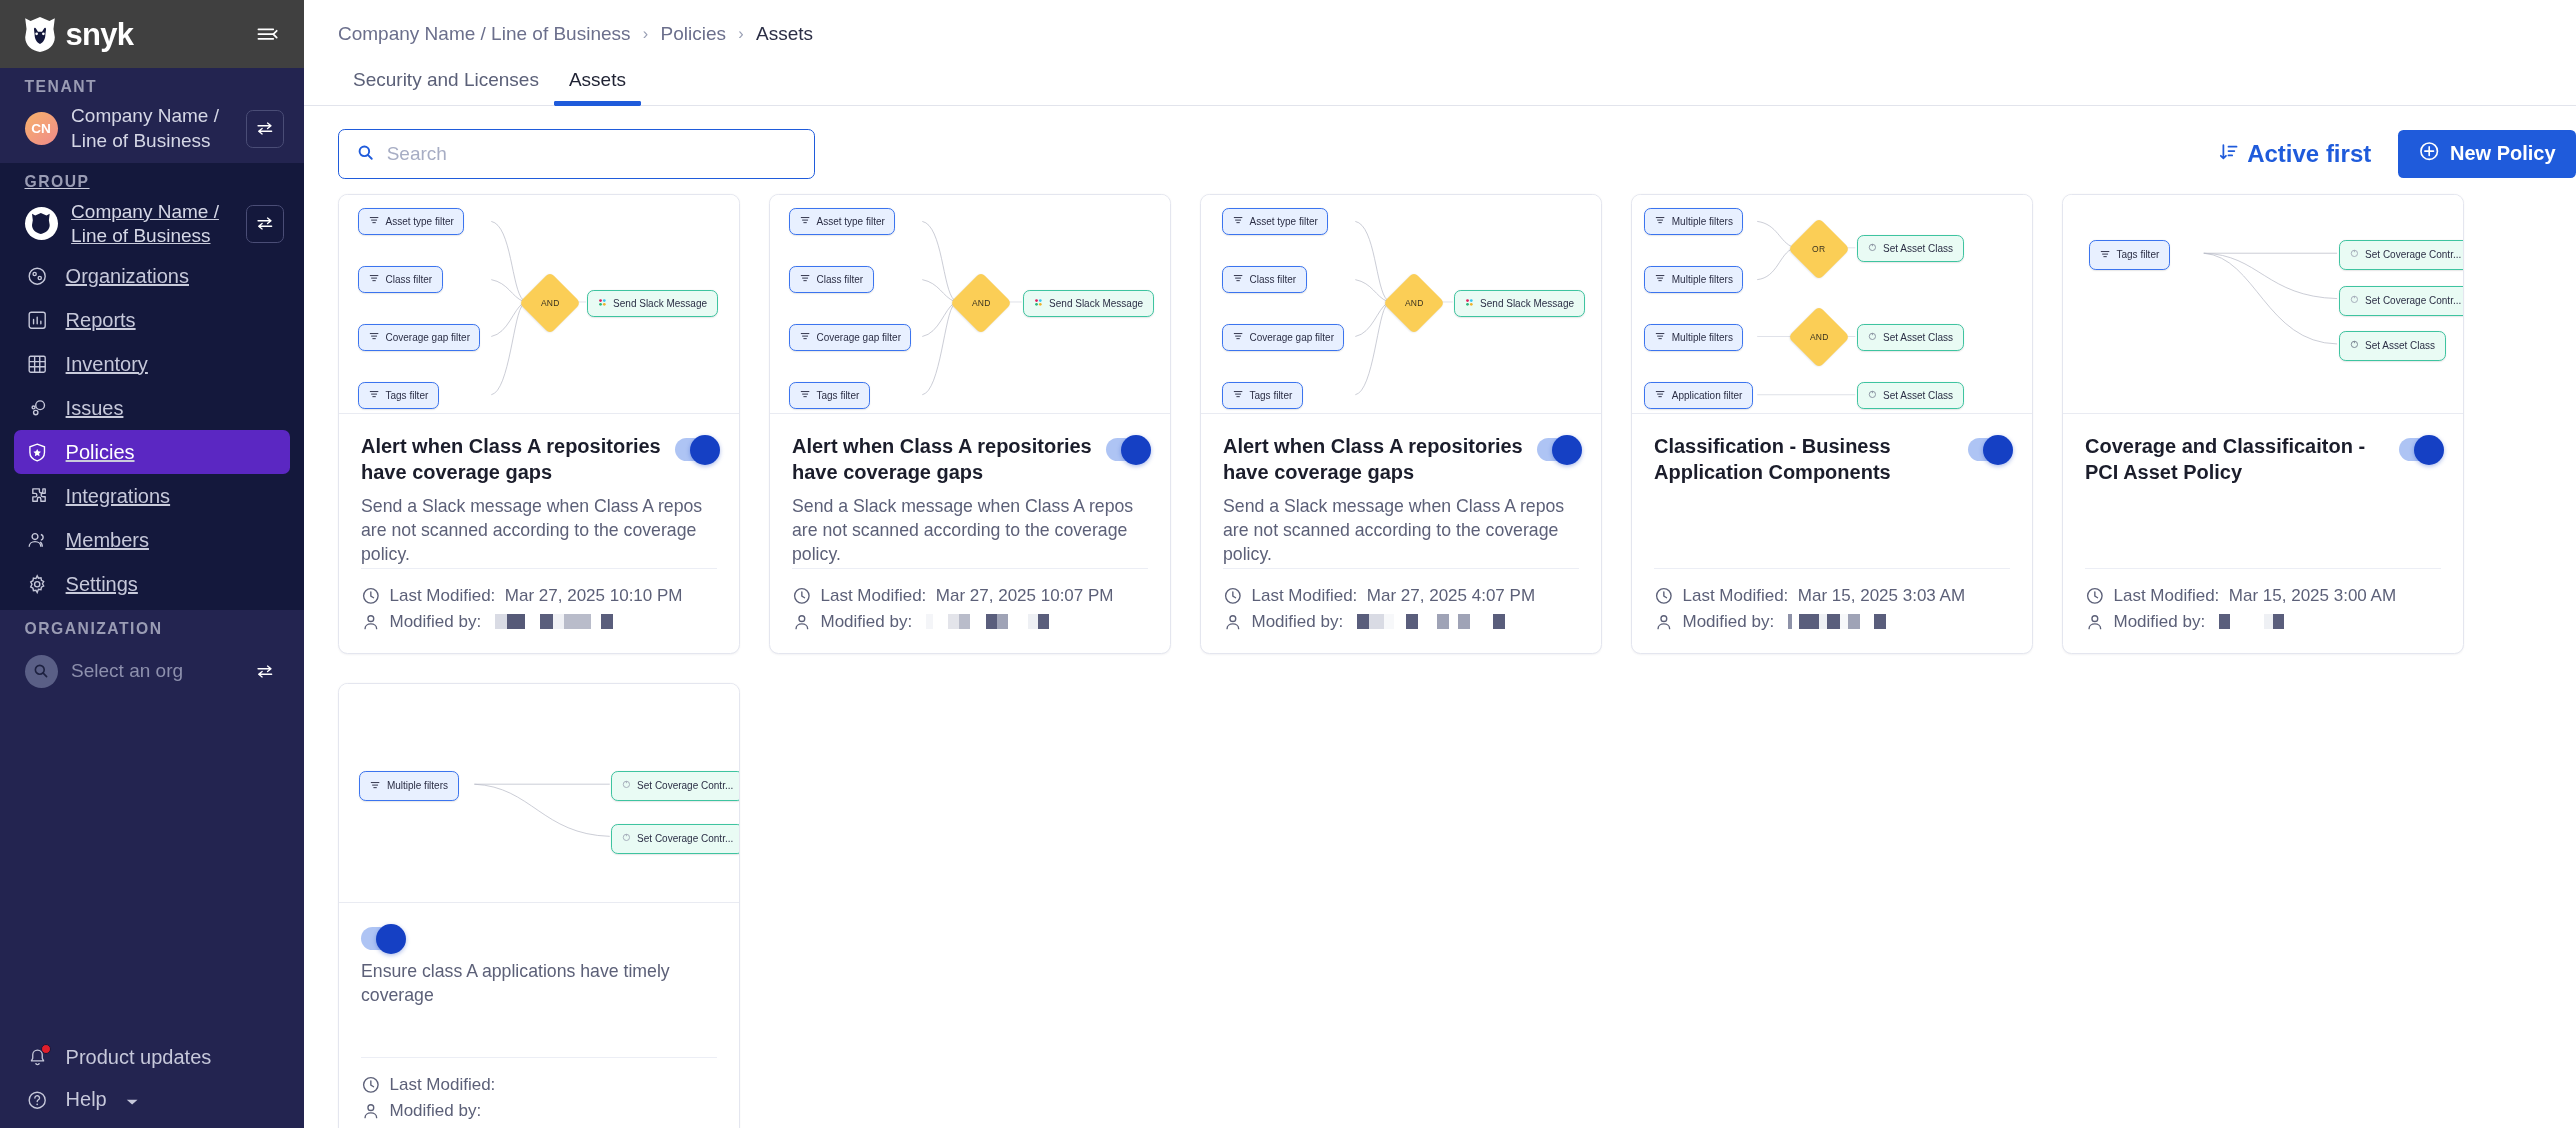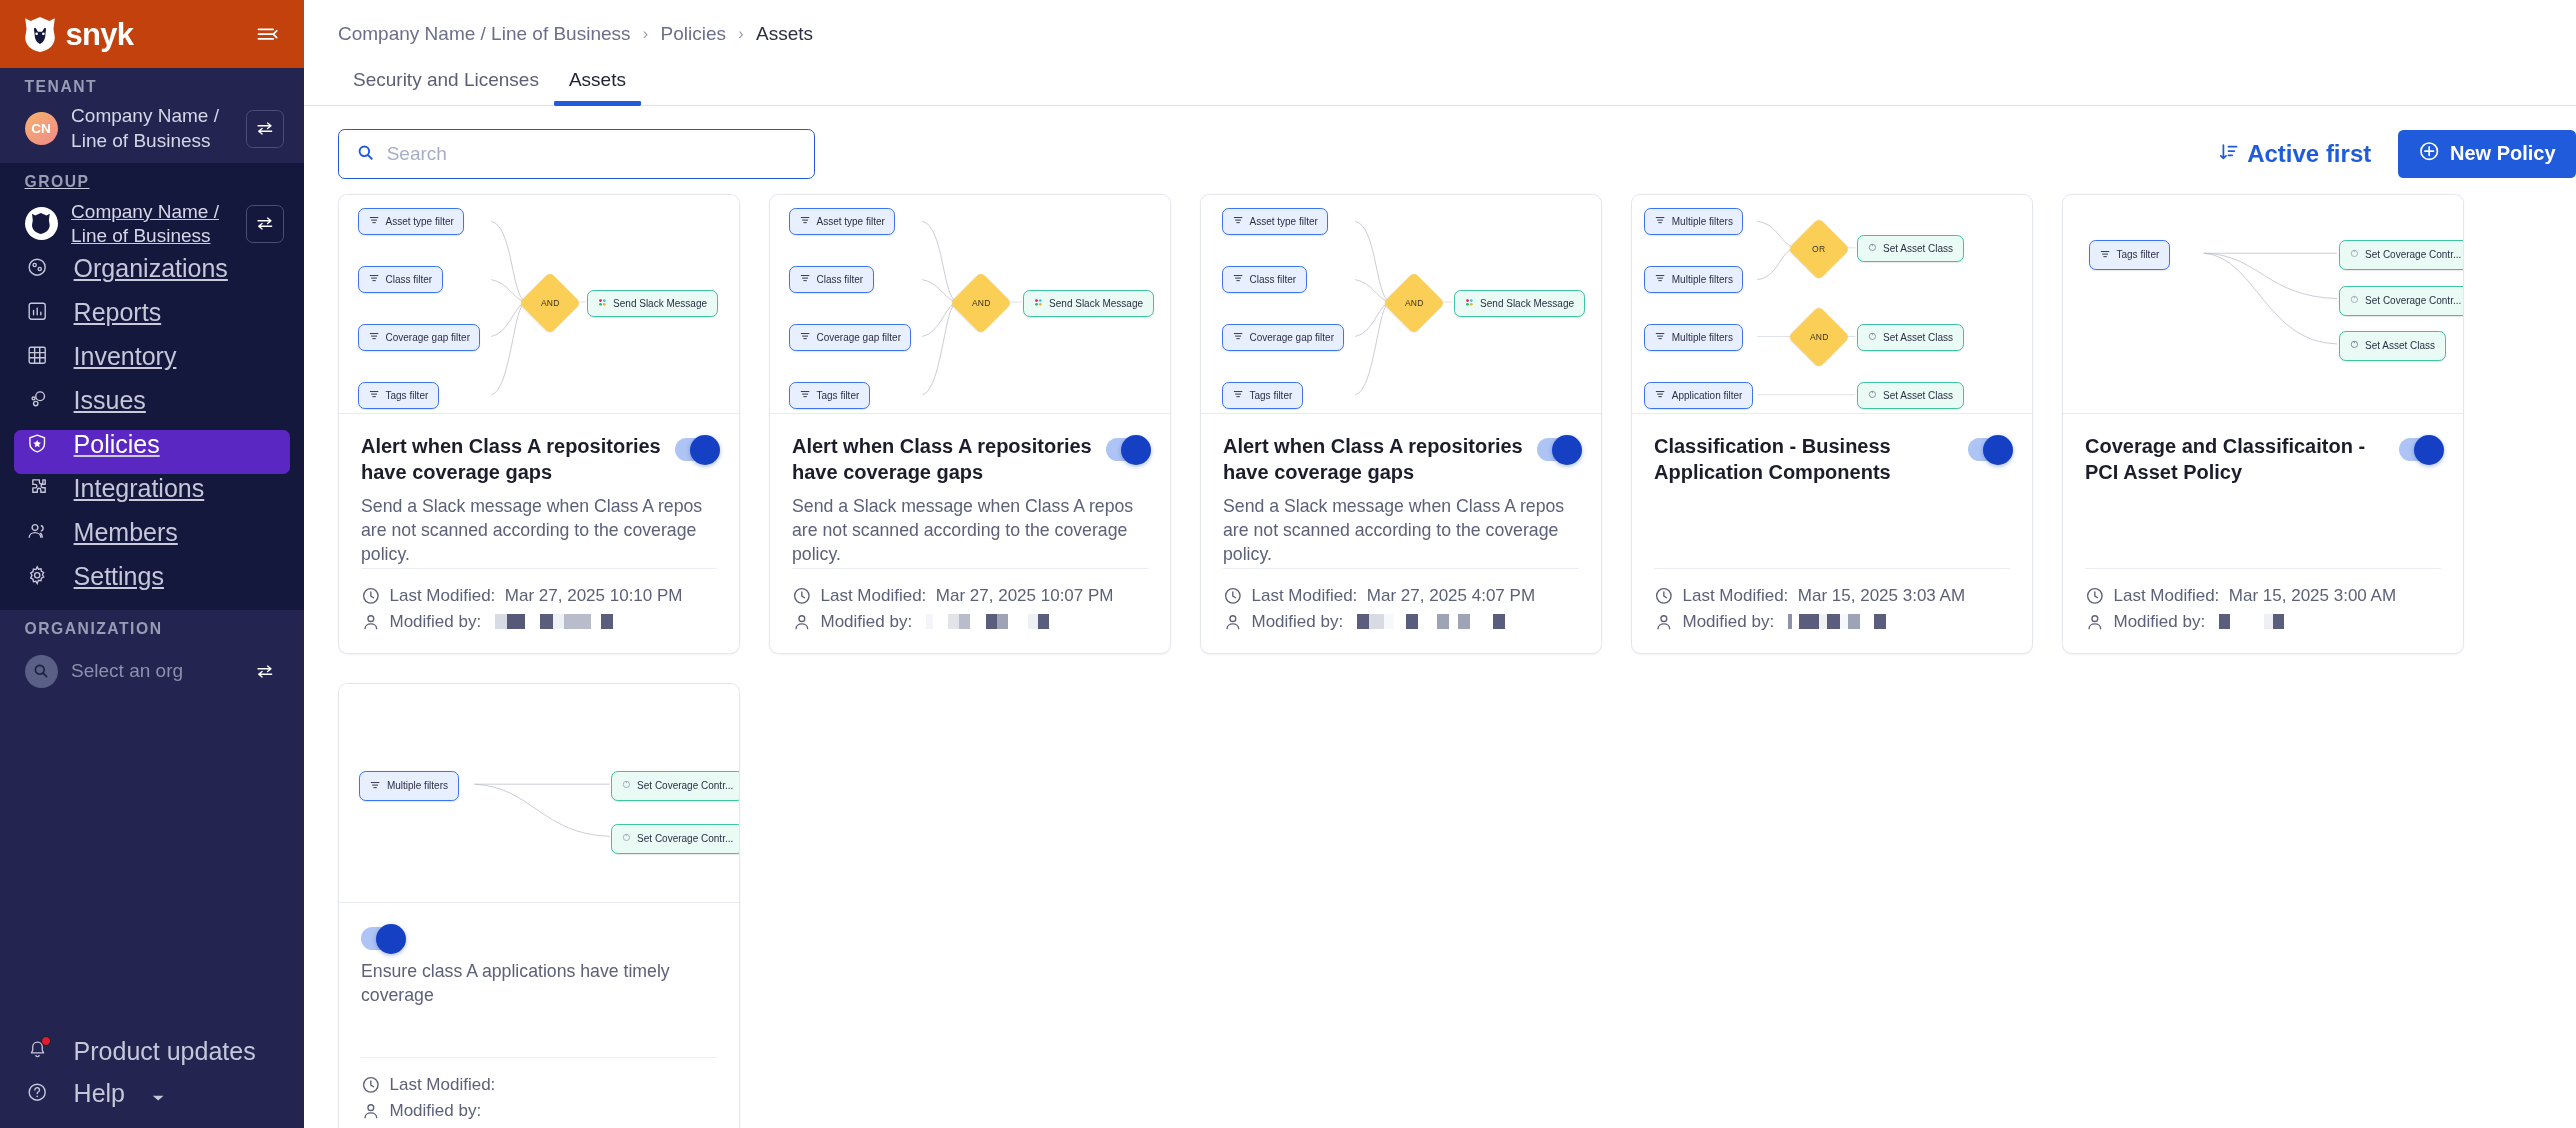--- a/index.html
+++ b/index.html
@@ -7,21 +7,21 @@
     width: 2576px; height: 1129px;
     font-family: "Liberation Sans", sans-serif;
     background: #ffffff;
     overflow: hidden;
   }
   .app { display: flex; width: 2576px; height: 1129px; }
 
   
   .sidebar {
     width: 304px; min-width: 304px; height: 1129px;
-    background: #c2410c;
+    background: #404040;
     color: #c9cbdb;
     display: flex; flex-direction: column;
     position: relative;
   }
   .sb-top {
     height: 68px; display: flex; align-items: center;
     padding: 0 23px 0 24.5px; justify-content: space-between;
   }
   .logo-wrap { display: flex; align-items: center; gap: 11px; }
   .logo-mark { width: 30px; height: 35px; }
@@ -51,23 +51,23 @@
   .entity-name { flex: 1; font-size: 19px; line-height: 1.28; color: #d5d7e6; }
   .entity-name.muted { color: #8d90ad; }
   .switch-btn {
     width: 38px; height: 38px; min-width: 38px; border: 1px solid #4a4d76;
     border-radius: 6.8px; display: flex; align-items: center; justify-content: center; cursor: pointer;
   }
   .switch-btn.bare { border: none; }
 
   .nav { padding: 5.4px 13.6px 0 13.6px; }
   .nav-item {
-    display: flex; align-items: flex-start; gap: 23px;
+    display: flex; align-items: center; gap: 15px;
     height: 44px; padding: 0 11px; border-radius: 6.8px;
-    font-size: 25px; color: #c6c8da; cursor: pointer;
+    font-size: 20px; color: #c6c8da; cursor: pointer;
   }
   .nav-item.active { background: #5b27c2; color: #fff; }
   .nav-icon { width: 26px; height: 26px; min-width: 26px; display: flex; align-items: center; justify-content: center; }
 
   .sb-bottom { position: absolute; bottom: 0; left: 0; width: 304px; padding: 0 13.6px 8.2px 13.6px; }
   .sb-bottom .nav-item { height: 42px; }
   .bell-wrap { position: relative; }
   .bell-dot {
     position: absolute; top: -0.7px; right: -0.7px; width: 10.2px; height: 10.2px;
     background: #e01e2b; border-radius: 50%; border: 1.4px solid #14183c;

